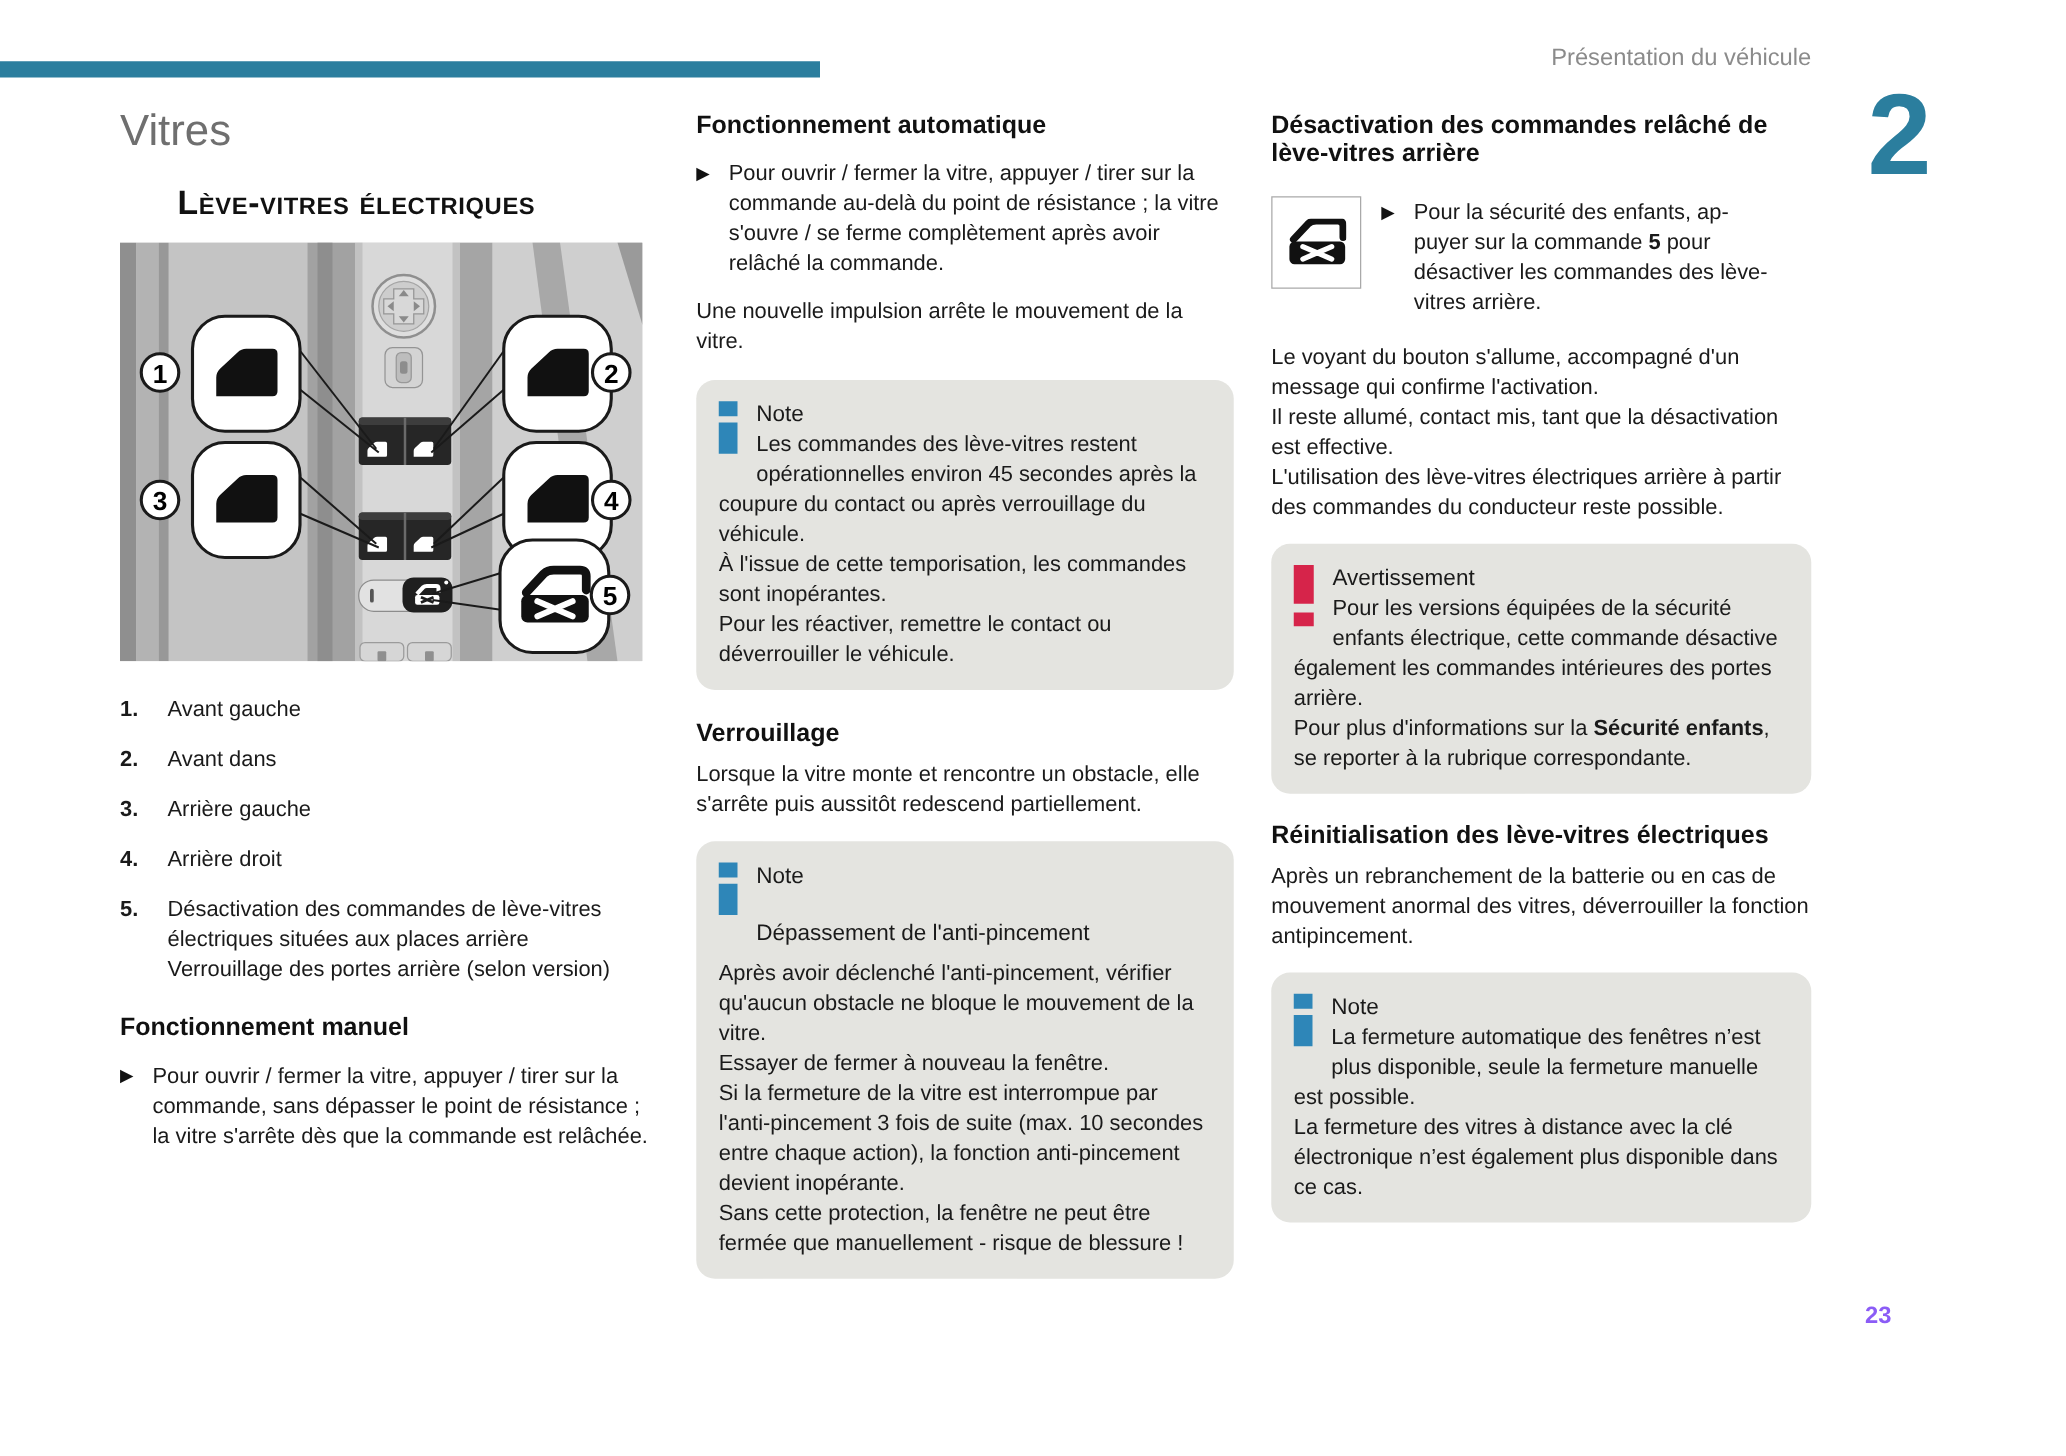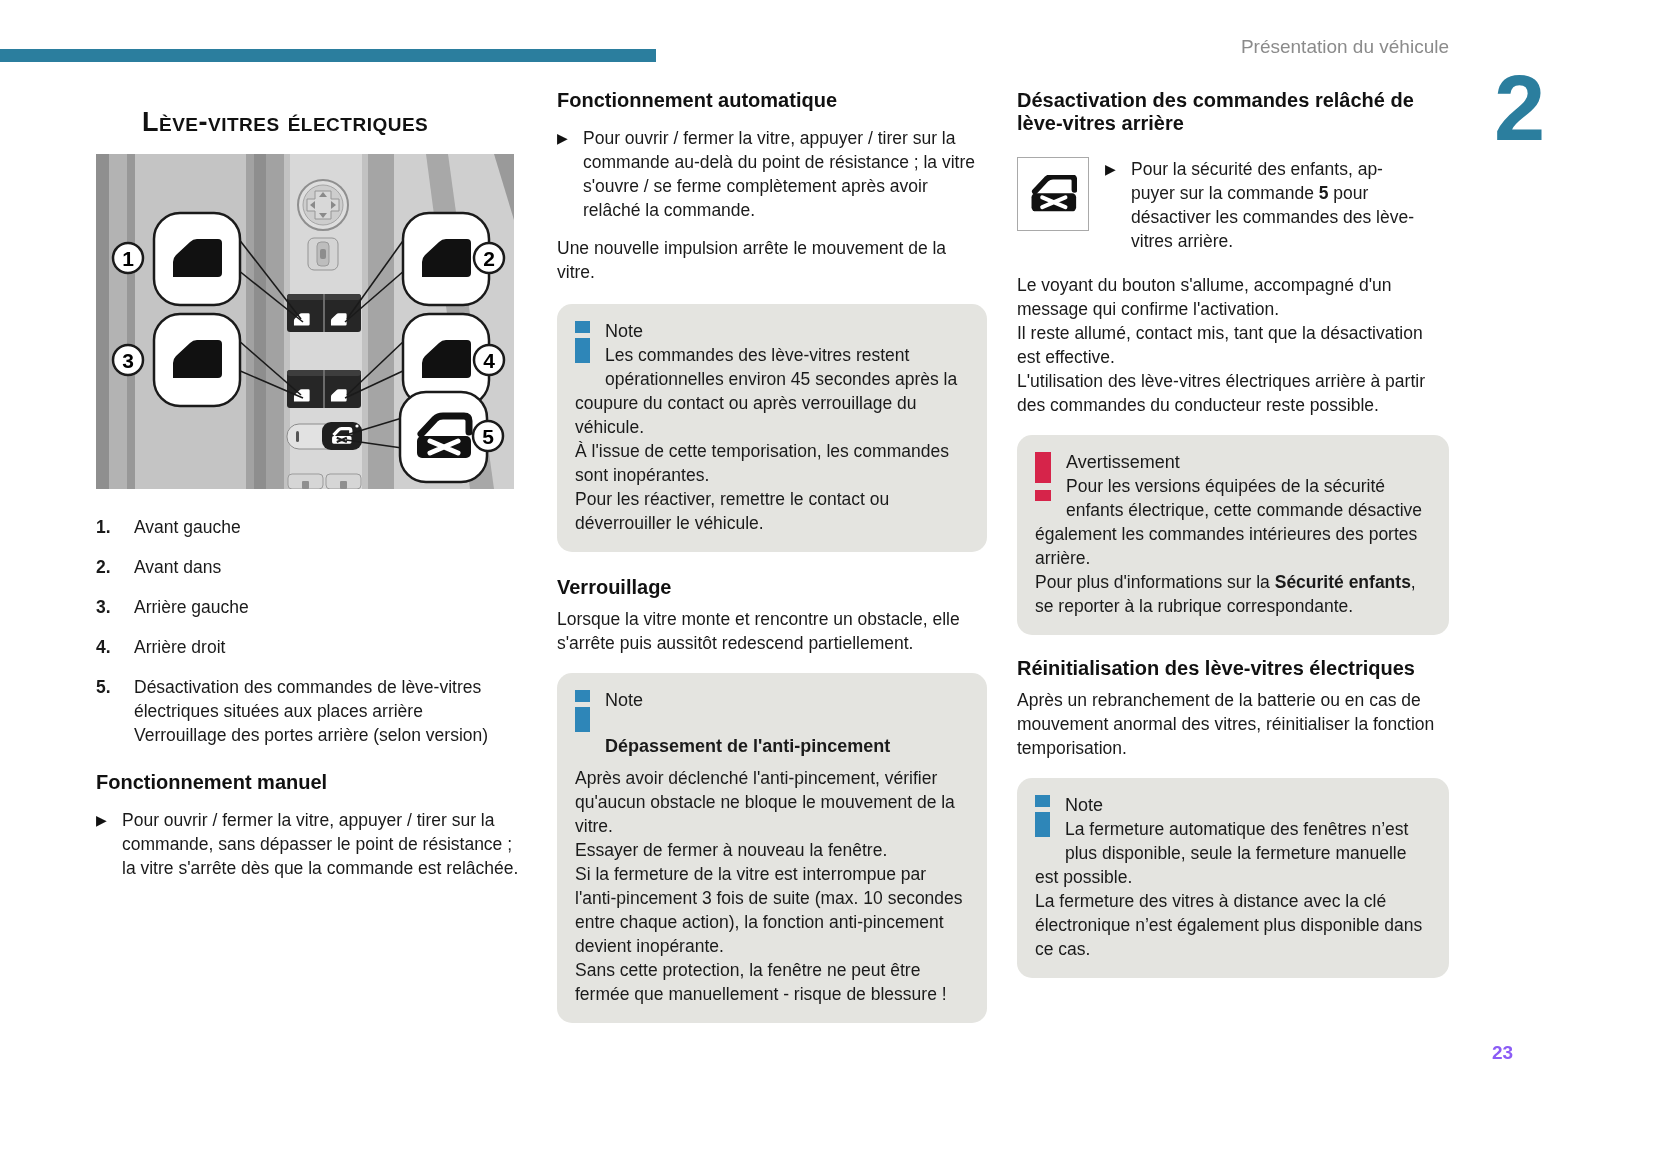--- a/index.html
+++ b/index.html
@@ -32,21 +32,21 @@
   .figure-wrap { margin-top:16px; width:418px; height:335px; }
   .figure-wrap svg { display:block; }
 
   .legend { margin-top:26px; }
   .legend-item { display:flex; margin-bottom:16px; }
   .legend-item .lnum { flex:0 0 38px; font-weight:bold; font-size:17.5px; line-height:24px; }
   .legend-item .llabel { font-size:17.5px; line-height:24px; white-space:pre-line; }
 
   .note-box { background:#e4e4e0; border-radius:15px; padding:15px 18px 17px 18px; margin-top:20px; overflow:hidden; }
   .note-title { font-weight:normal; font-size:18px; line-height:24px; }
-  .note-subtitle { font-weight:bold; font-size:18px; line-height:24px; margin:22px 0 8px 30px; }
+  .note-subtitle { font-weight:normal; font-size:18px; line-height:24px; margin:22px 0 8px 30px; }
   .note-body { font-size:17.5px; line-height:24px; margin-top:0; white-space:pre-line; }
   .icon-i { float:left; width:15px; height:42px; margin:2px 15px 6px 0; position:relative; }
   .icon-i .dot { position:absolute; top:0; left:0; width:15px; height:12px; background:#2e86b8; }
   .icon-i .bar { position:absolute; top:17px; left:0; width:15px; height:25px; background:#2e86b8; }
   .icon-excl { float:left; width:16px; height:48px; margin:2px 15px 6px 0; position:relative; }
   .icon-excl .bar { position:absolute; top:0; left:0; width:16px; height:31px; background:#d6244a; }
   .icon-excl .dot { position:absolute; top:38px; left:0; width:16px; height:11px; background:#d6244a; }
 
   .deact-row { display:flex; margin-top:22px; align-items:flex-start; }
   .cmd-icon-box { flex:0 0 72px; height:74px; border:1px solid #a9a9a9; background:#fff; display:flex; align-items:center; justify-content:center; margin-right:16px; }
@@ -56,20 +56,21 @@
 </style>
 </head>
 <body>
 
 <div class="accent-bar"></div>
 <div class="breadcrumb">Présentation du véhicule</div>
 <div class="chapter-num">2</div>
 <div class="page-num">23</div>
 
 <div class="col col-left">
+  <div class="page-title">Vitres</div>
   <div class="main-heading">Lève-vitres électriques</div>
 
   <div class="figure-wrap">
     <svg viewBox="0 0 418 335" width="418" height="335">
       <defs>
         <path id="win" d="M3 39 L3 24 Q3 20 6 17 L20 4 Q23 1 27 1 L48 1 Q52 1 52 5 L52 35 Q52 39 48 39 Z"></path>
         <g id="winx">
           <path d="M7 20 L21 5 Q24 2 29 2 L50 2 Q55 2 55 7 L55 18" fill="none" stroke-width="7" stroke-linecap="round" stroke-linejoin="round"></path>
           <rect x="3" y="22" width="54" height="22" rx="5" stroke="none"></rect>
           <path d="M16 27 L44 39 M44 27 L16 39" stroke="#fff" stroke-width="5" stroke-linecap="round" fill="none"></path>
@@ -274,21 +275,21 @@
     <span class="icon-excl">
         <span class="bar"></span>
         <span class="dot"></span>
       </span>
     <div class="note-title">Avertissement</div>
     <div class="note-body"><span>Pour les versions équipées de la sécurité enfants électrique, cette commande désactive également les commandes intérieures des portes arrière.
 Pour plus d'informations sur la </span><b>Sécurité enfants</b><span>, se reporter à la rubrique correspondante.</span></div>
   </div>
 
   <div class="sec-heading" style="margin-top:22px;">Réinitialisation des lève-vitres électriques</div>
-  <div class="para" style="margin-top:8px;">Après un rebranchement de la batterie ou en cas de mouvement anormal des vitres, réinitialiser la fonction temporisation.</div>
+  <div class="para" style="margin-top:8px;">Après un rebranchement de la batterie ou en cas de mouvement anormal des vitres, déverrouiller la fonction antipincement.</div>
 
   <div class="note-box" style="margin-top:18px;">
     <span class="icon-i">
         <span class="dot"></span>
         <span class="bar"></span>
       </span>
     <div class="note-title">Note</div>
     <div class="note-body">La fermeture automatique des fenêtres n’est plus disponible, seule la fermeture manuelle est possible.
 La fermeture des vitres à distance avec la clé électronique n’est également plus disponible dans ce cas.</div>
   </div>

